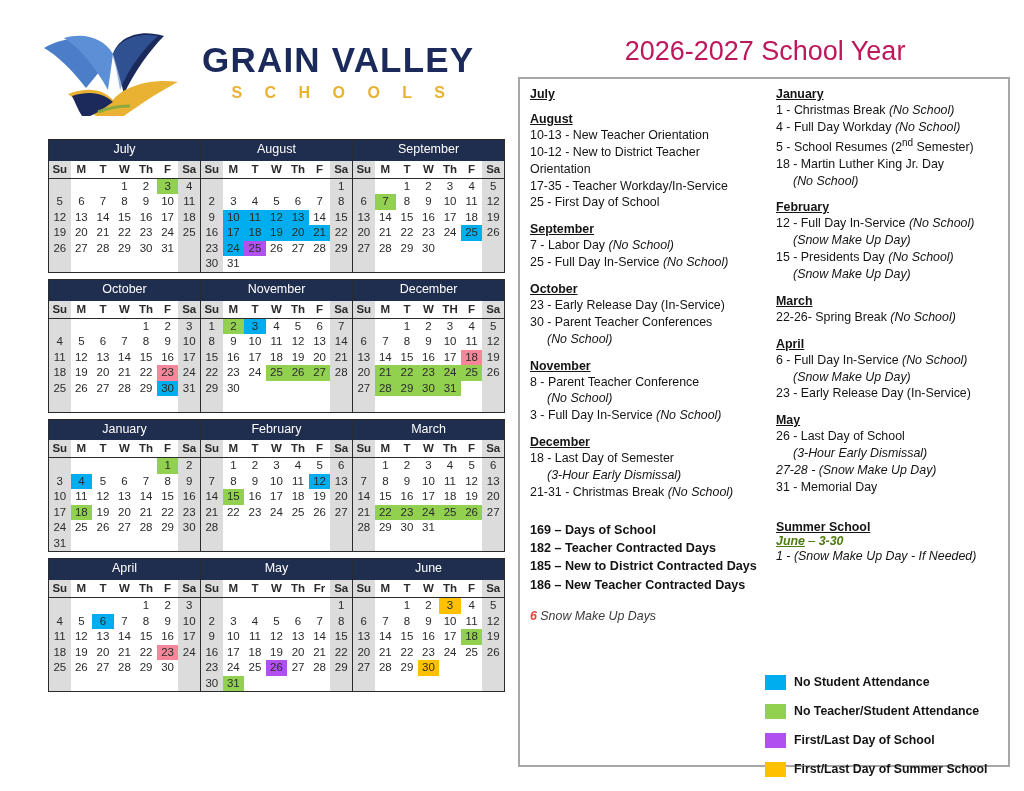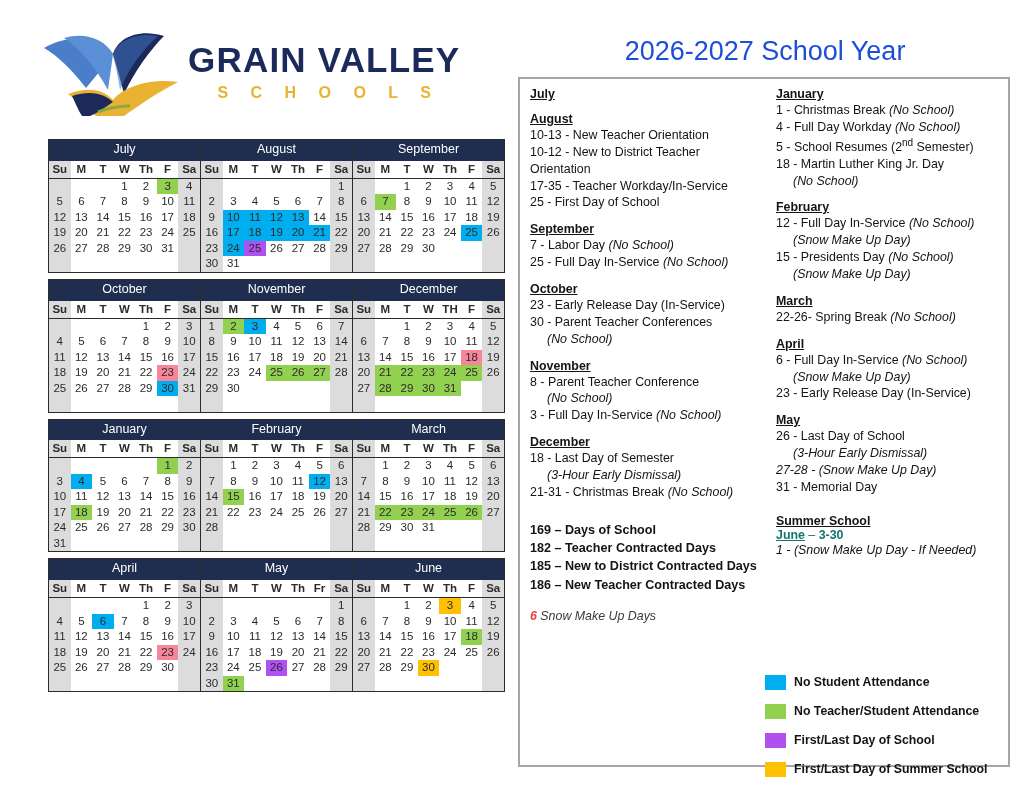--- a/index.html
+++ b/index.html
@@ -8,40 +8,40 @@
     background: #ffffff;
     font-family: "Liberation Sans", sans-serif;
     overflow: hidden;
   }
   .page { position: relative; width: 1024px; height: 791px; background:#fff; }
 
   
   .logo-wrap {
     position: absolute; left: 38px; top: 22px;
     width: 462px; height: 100px;
-    display: flex; align-items: center; 
+    display: flex; align-items: center; gap: 14px;
   }
   .logo-mark { width: 150px; height: 92px; flex: 0 0 150px; }
   .logo-text { display: flex; flex-direction: column; align-items: center; }
   .logo-name {
     font-family: "Liberation Sans", sans-serif;
     font-weight: bold; font-size: 35px; letter-spacing: 1.2px;
     color: #1b2a5b; line-height: 1.05; white-space: nowrap;
   }
   .logo-sub {
     font-family: "Liberation Sans", sans-serif;
     font-weight: bold; font-size: 16px; letter-spacing: 9px;
     color: #e9b233; margin-top: 6px; padding-left: 9px;
   }
 
   
   .page-title {
     position: absolute; left: 520px; top: 36px; width: 490px;
     text-align: center;
-    font-size: 27px; color: #1d4ed8; font-weight: normal;
+    font-size: 27px; color: #be185d; font-weight: normal;
     font-family: "Liberation Sans", sans-serif;
   }
 
   
   .cal-area {
     position: absolute; left: 48px; top: 139px;
     width: 457px; height: 605px;
     display: flex; flex-direction: column; gap: 6px;
   }
   .quarter {
@@ -119,27 +119,27 @@
     font-size: 12.6px; font-weight: bold; color: #141414;
     line-height: 1.45; font-family: "Liberation Sans", sans-serif;
   }
   .ami { margin-top: 14px; }
   .ami .arow {
     font-size: 12.4px; font-style: italic; color: #3b3b3b;
     line-height: 1.45; font-family: "Liberation Sans", sans-serif;
   }
   .ami .num { color: #e8443a; font-weight: bold; font-style: italic; }
 
-  .summer { margin-top: 18px; }
+  .summer { margin-top: 24px; }
   .summer .shead {
     font-size: 12.4px; font-weight: bold; text-decoration: underline;
     color: #141414; font-family: "Liberation Sans", sans-serif;
   }
   .summer .srange {
-    font-size: 12.4px; color: #0f766e; font-family: "Liberation Sans", sans-serif;
+    font-size: 12.4px; color: #4d7c0f; font-family: "Liberation Sans", sans-serif; font-style: italic;
   }
   .summer .srange u { font-weight: bold; }
   .summer .srange b { font-weight: bold; }
 
   
   .legend {
     position: absolute; left: 765px; top: 674px;
     display: flex; flex-direction: column; gap: 13px;
   }
   .legend-row { display: flex; align-items: center; gap: 8px; height: 16px; }

